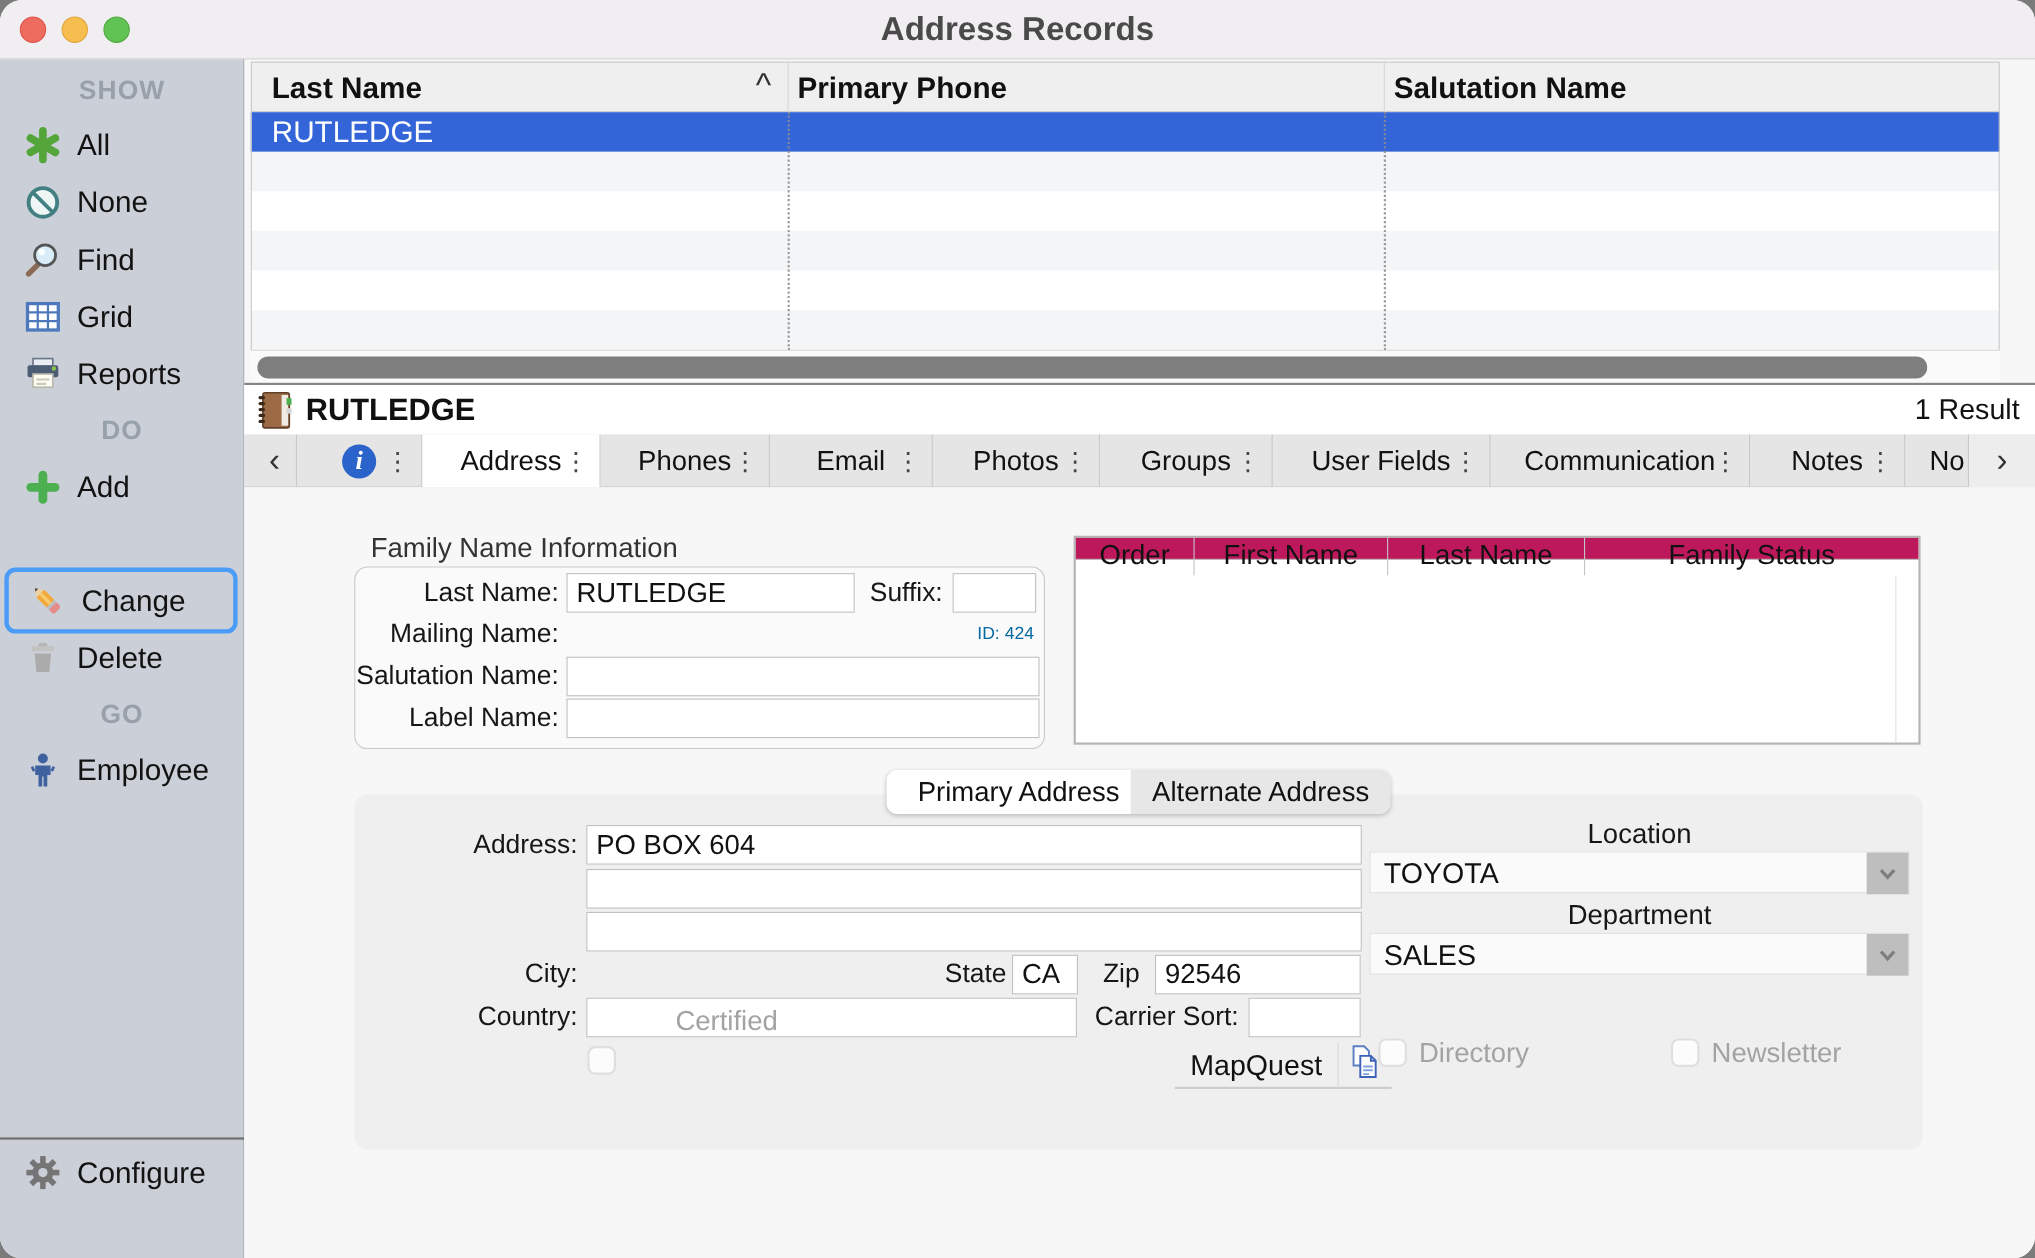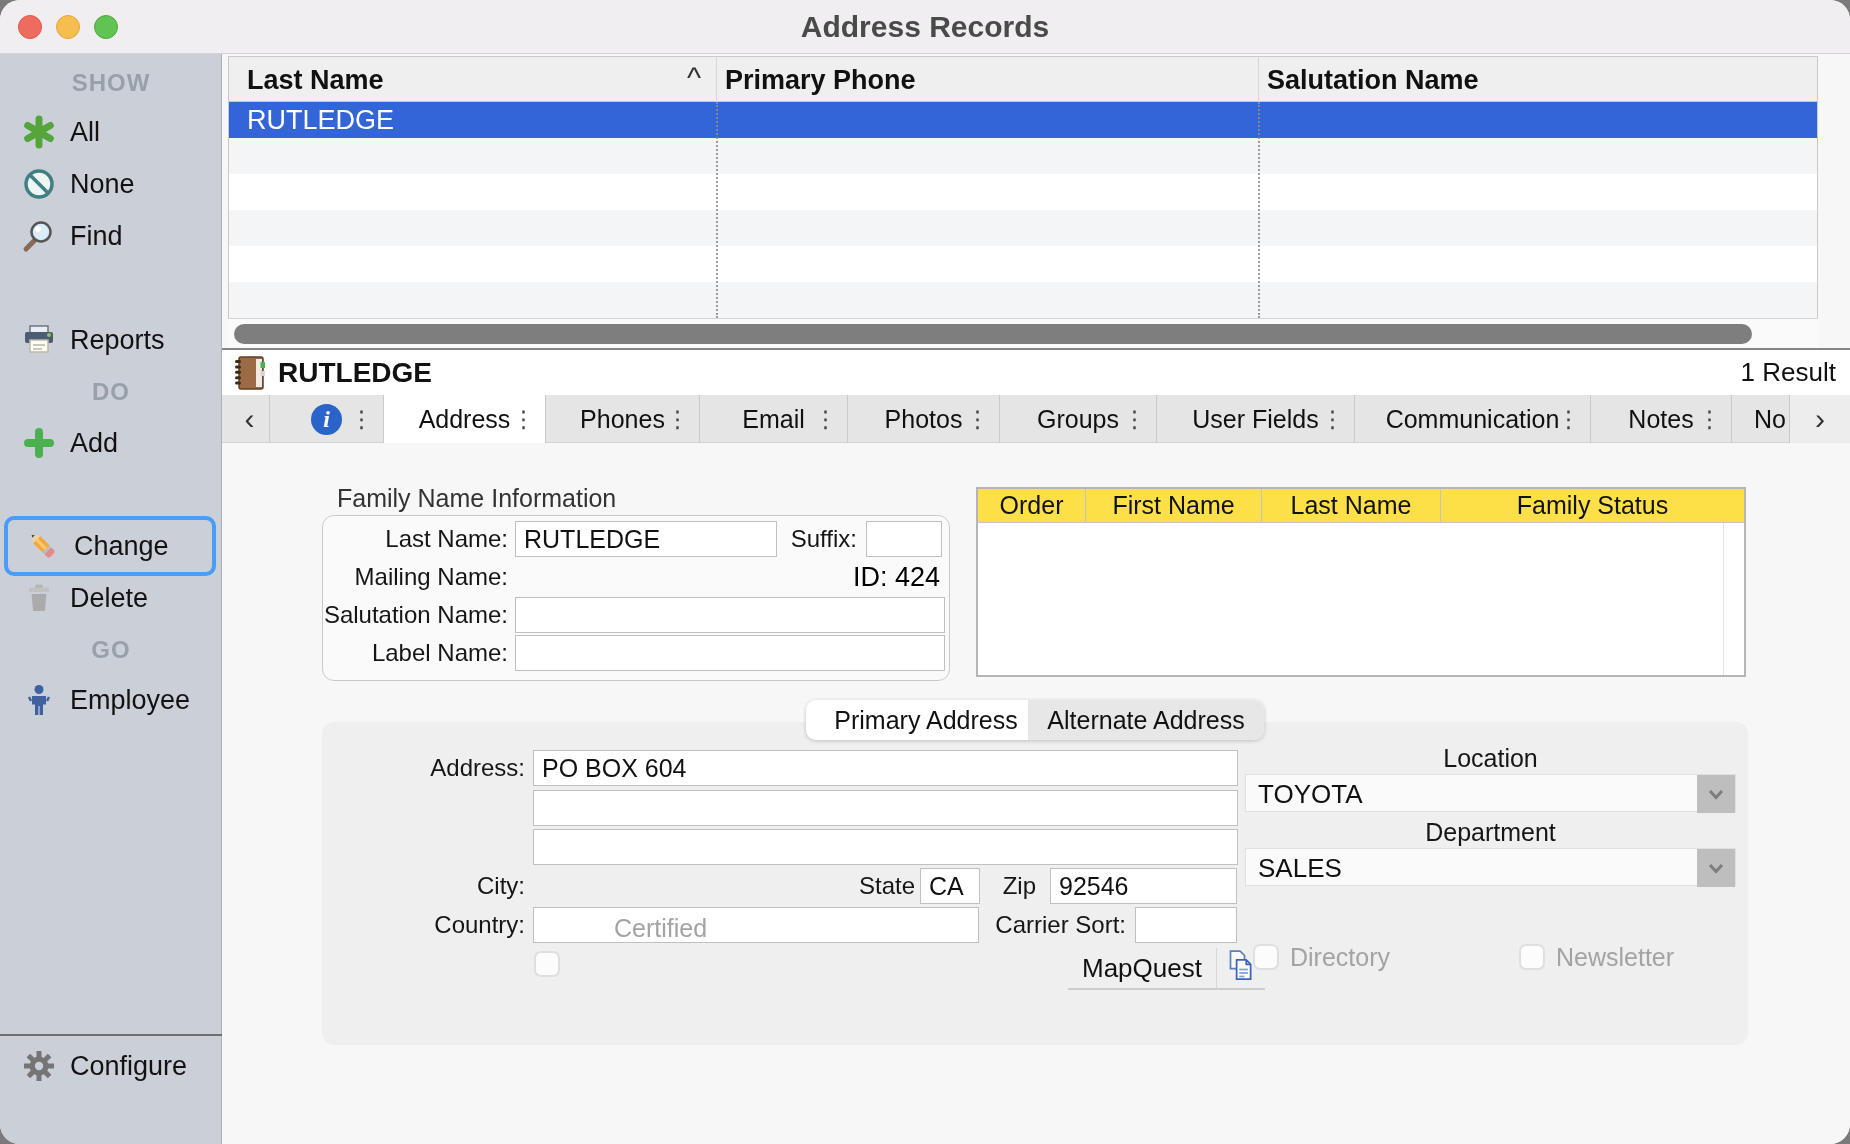--- a/index.html
+++ b/index.html
@@ -64,26 +64,26 @@
                  font-size:24px; display:flex; align-items:center; justify-content:center; }
 
   
   .formbg { position:absolute; left:222px; top:443px; width:1628px; height:701px; background:#F7F7F8; }
   .grouptitle { position:absolute; font-size:25px; color:#333; }
   .groupbox { position:absolute; border:1px solid #C9C9C9; border-radius:12px; background:#FAFAFB; }
   .lbl { position:absolute; height:36px; line-height:36px; font-size:24px; color:#161616;
          text-align:right; white-space:nowrap; }
   .inp { position:absolute; height:36px; font-size:25px; color:#111; padding:0 8px;
          border:1px solid #C0C0C0; background:#fff; outline:none; font-family:"Liberation Sans",sans-serif; }
-  .idtext { position:absolute; height:36px; line-height:36px; font-size:27px; color:#000000; text-align:right; }
+  .idtext { position:absolute; height:36px; line-height:36px; font-size:16px; color:#0369a1; text-align:right; }
 
   
   .ftable { position:absolute; left:976px; top:487px; width:770px; height:190px;
             border:2px solid #B5B5B5; background:#fff; }
-  .ftable .fhead { display:flex; height:34px; background:#fde047; border-bottom:1px solid #C4C4C4; }
+  .ftable .fhead { display:flex; height:20px; background:#be185d; border-bottom:1px solid #C4C4C4; }
   .ftable .fcell { height:34px; line-height:33px; text-align:center; font-size:25px; color:#111;
                    border-right:1px solid #C4C4C4; }
   .ftable .fcell:last-child { border-right:none; }
   .fgutter { position:absolute; right:20px; top:34px; bottom:0; width:0; border-left:1px solid #E2E2E2; }
 
   
   .segtabs { position:absolute; left:806px; top:700px; width:458px; height:40px; border-radius:10px;
              overflow:hidden; display:flex; box-shadow:0 1px 4px rgba(0,0,0,0.20); z-index:5; }
   .segtabs .seg { height:40px; display:flex; align-items:center; justify-content:center; font-size:25px; color:#111; }
   .seg.on { background:#FFFFFF; }
@@ -153,20 +153,32 @@
       <span class="ic">
         <svg viewBox="0 0 34 34" width="34" height="34">
             <line x1="12" y1="22" x2="4" y2="30" stroke="#8A6A57" stroke-width="5" stroke-linecap="round"></line>
             <circle cx="19" cy="13" r="9.5" fill="#D8EDF8" stroke="#555" stroke-width="2.5"></circle>
             <circle cx="16" cy="10" r="3" fill="#fff" opacity="0.85"></circle>
           </svg>
       </span>
       <span>Find</span>
     </div>
 
+    <div class="side-item" style="top:212px;">
+      <span class="ic">
+        <svg viewBox="0 0 34 34" width="34" height="34">
+            <rect x="3" y="5" width="28" height="24" fill="#fff" stroke="#4E79BC" stroke-width="3"></rect>
+            <line x1="3" y1="13" x2="31" y2="13" stroke="#4E79BC" stroke-width="2"></line>
+            <line x1="3" y1="21" x2="31" y2="21" stroke="#4E79BC" stroke-width="2"></line>
+            <line x1="12.3" y1="5" x2="12.3" y2="29" stroke="#4E79BC" stroke-width="2"></line>
+            <line x1="21.6" y1="5" x2="21.6" y2="29" stroke="#4E79BC" stroke-width="2"></line>
+          </svg>
+      </span>
+      <span>Grid</span>
+    </div>
 
     <div class="side-item" style="top:264px;">
       <span class="ic">
         <svg viewBox="0 0 34 34" width="34" height="34">
             <rect x="8" y="3" width="18" height="7" fill="#E9EDF4" stroke="#6B7686" stroke-width="1.5"></rect>
             <rect x="3" y="9" width="28" height="11" rx="2" fill="#4D5C75"></rect>
             <circle cx="27" cy="12" r="2" fill="#8BC34A"></circle>
             <rect x="8" y="17" width="18" height="12" fill="#FDFDF5" stroke="#B9B9A9" stroke-width="1.5"></rect>
             <line x1="11" y1="22" x2="23" y2="22" stroke="#C9C9B9" stroke-width="2"></line>
             <line x1="11" y1="26" x2="20" y2="26" stroke="#C9C9B9" stroke-width="2"></line>

